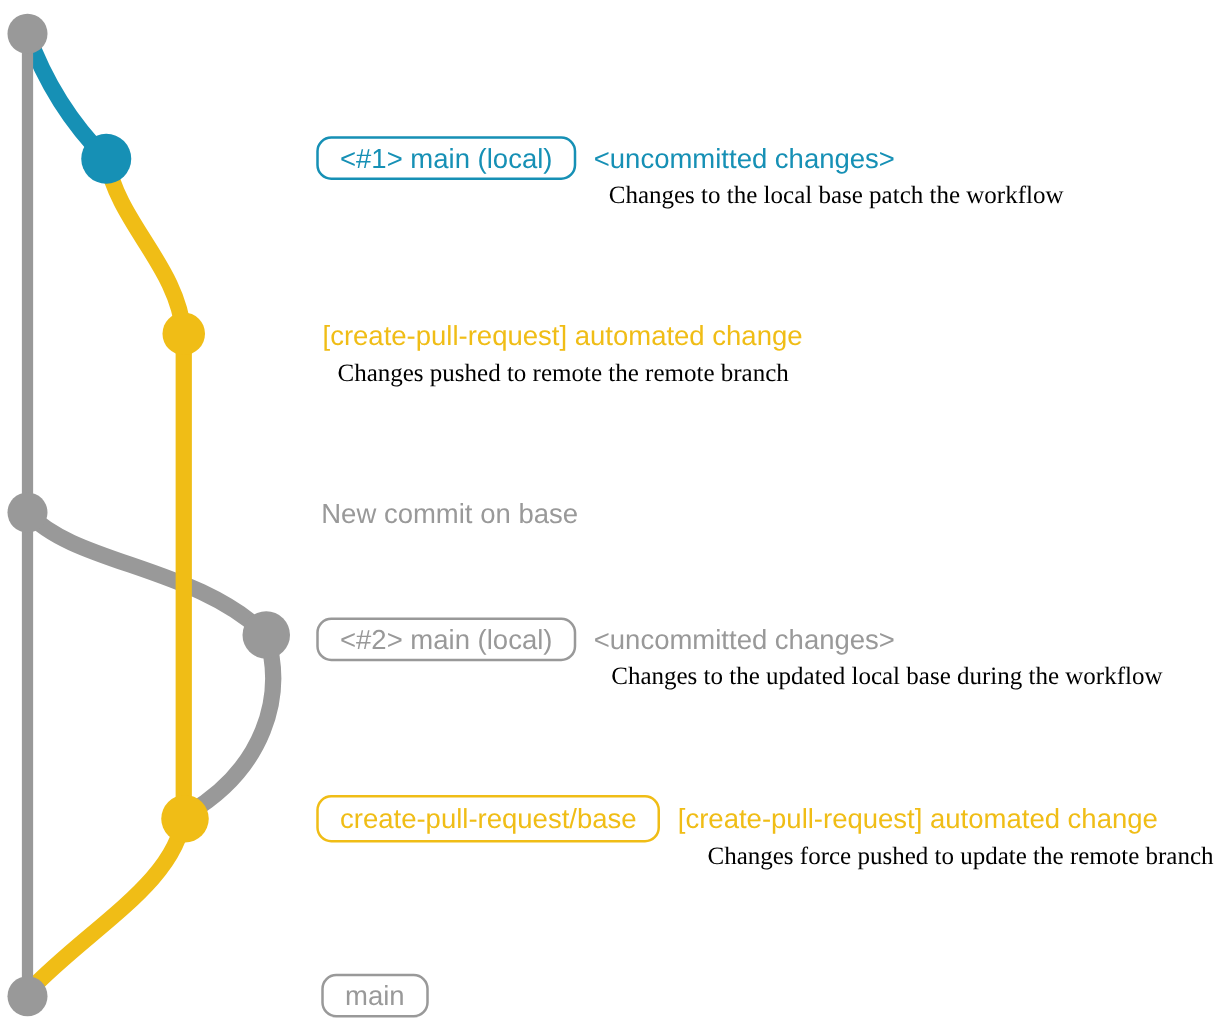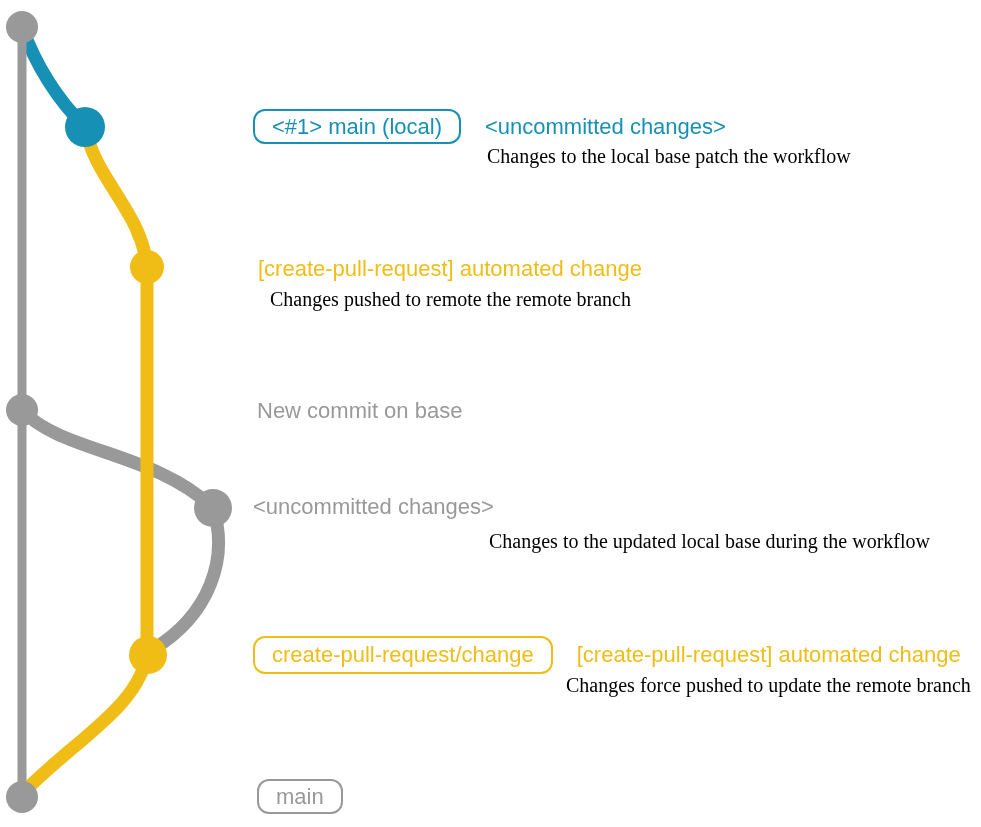--- a/index.html
+++ b/index.html
@@ -23,21 +23,21 @@
   .note {
     position: absolute;
     font-size: 22px;
     color: var(--gray);
     white-space: nowrap;
   }
   .row {
     position: absolute;
     display: flex;
     align-items: center;
-    gap: 24px;
+    gap: 14px;
     white-space: nowrap;
   }
   .badge {
     display: inline-flex;
     align-items: center;
     justify-content: center;
     height: 35px;
     padding: 0 17px;
     border: 2px solid currentColor;
     border-radius: 12px;
@@ -92,26 +92,27 @@
     <span class="label-text teal">&lt;uncommitted changes&gt;</span>
   </div>
   <div class="serif" style="left:487px; top:145px;">Changes to the local base patch the workflow</div>
 
   <div class="title yellow" style="left:258px; top:256px;">[create-pull-request] automated change</div>
   <div class="serif" style="left:270px; top:288px;">Changes pushed to remote the remote branch</div>
 
   <div class="note" style="left:257px; top:398px;">New commit on base</div>
 
   <div class="row" style="left:253px; top:494px;">
+    <span class="badge gray">&lt;#2&gt; main (local)</span>
     <span class="label-text gray">&lt;uncommitted changes&gt;</span>
   </div>
   <div class="serif" style="left:489px; top:530px;">Changes to the updated local base during the workflow</div>
 
   <div class="row" style="left:253px; top:636px;">
-    <span class="badge tall yellow">create-pull-request/change</span>
+    <span class="badge tall yellow">create-pull-request/base</span>
     <span class="label-text yellow">[create-pull-request] automated change</span>
   </div>
   <div class="serif" style="left:566px; top:674px;">Changes force pushed to update the remote branch</div>
 
   <div class="row" style="left:257px; top:779px;">
     <span class="badge gray">main</span>
   </div>
 
 </div>
 

